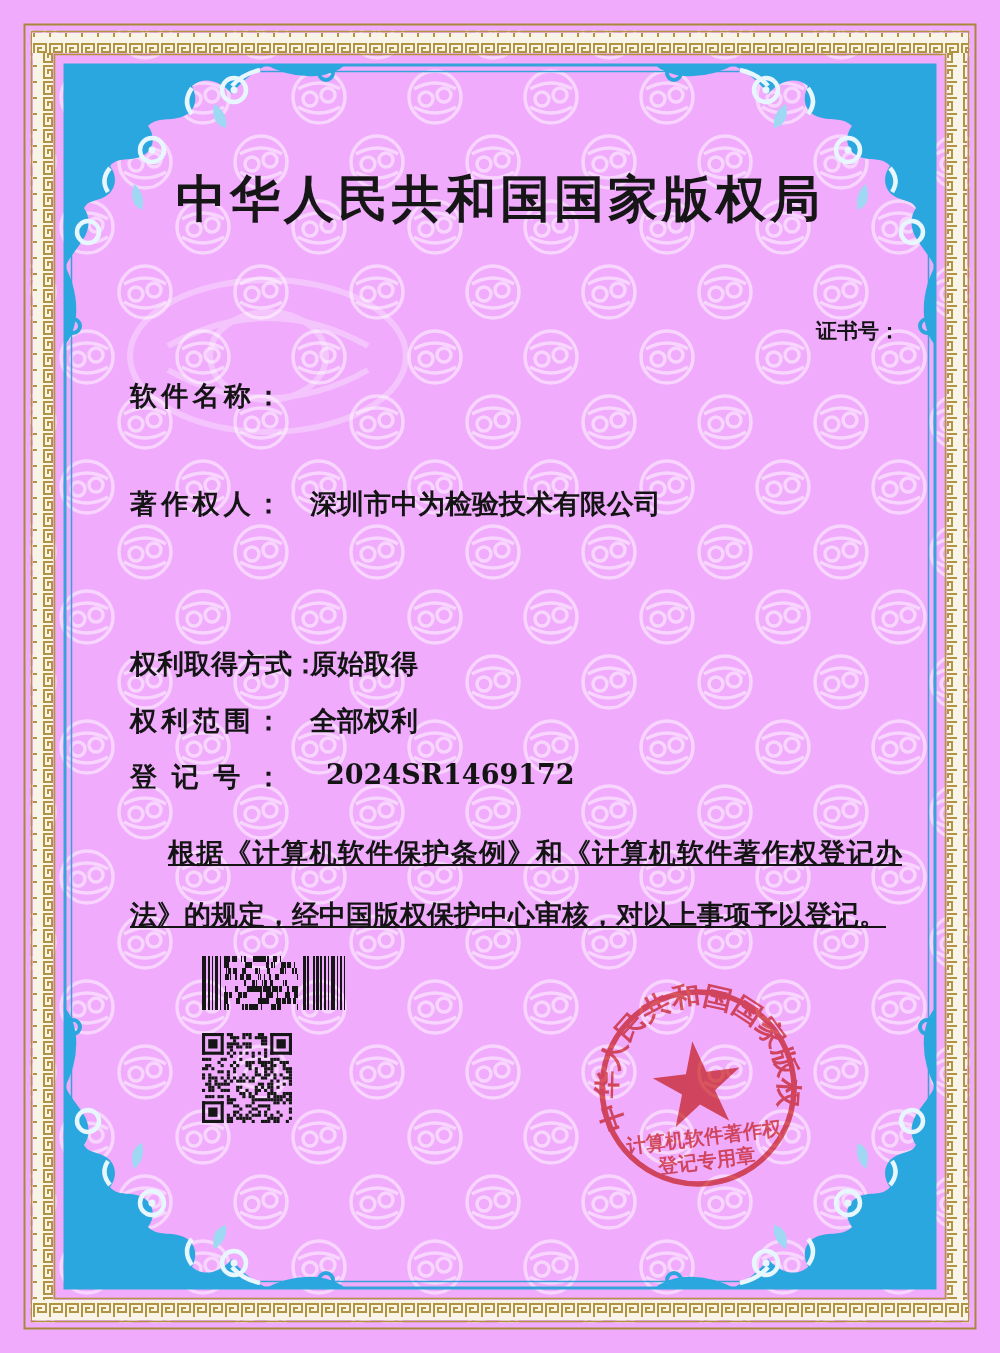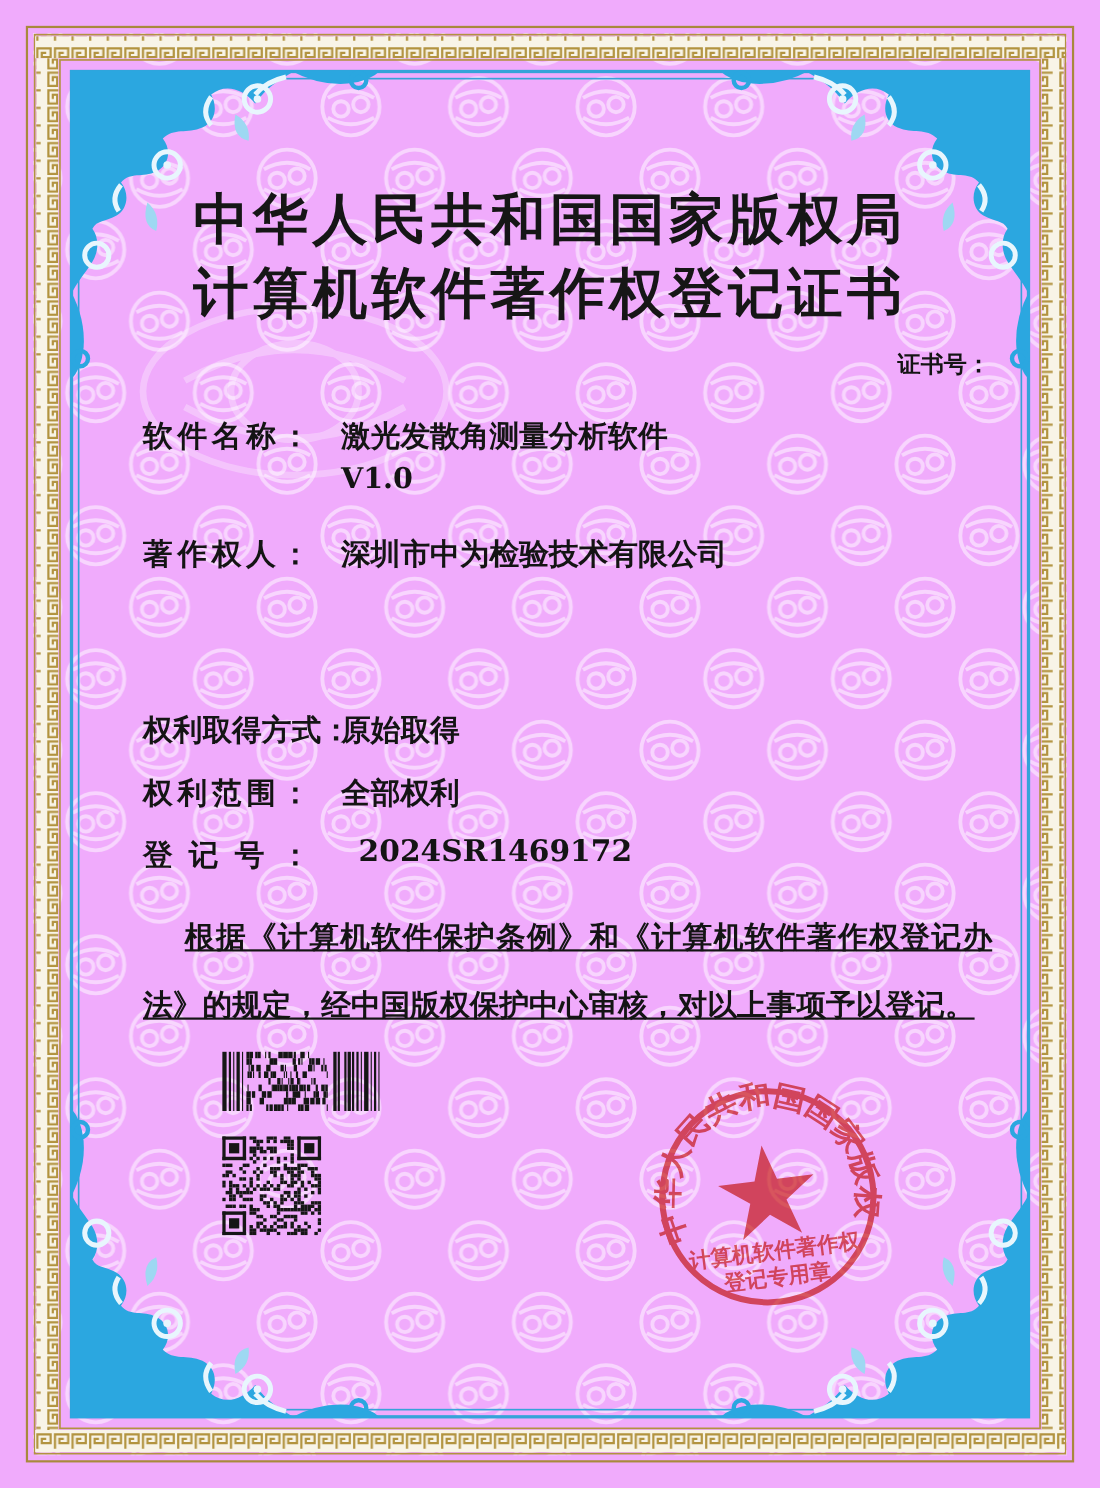--- a/index.html
+++ b/index.html
@@ -23,21 +23,21 @@
     font-size:21px;font-weight:700;display:flex;gap:26px;white-space:nowrap;margin-left:39px;
   }
   .row{
     position:absolute;left:130px;display:flex;align-items:flex-start;
     font-size:27px;font-weight:700;white-space:nowrap;
   }
   .row .lbl{display:inline-block;width:152px;text-align:justify;text-align-last:justify;}
   .row .val{margin-left:28px;}
   .row .val .v1{display:block;}
   .row .val .v2{display:block;font-size:26px;margin-top:7px;}
-  .r-software{top:378px;}
+  .r-software{top:378px;flex-direction:column;}
   .r-owner{top:486px;}
   .r-acq{top:646px;}
   .r-scope{top:703px;}
   .r-reg{top:759px;gap:16px;}
   .statement{
     position:absolute;left:130px;top:822px;width:772px;
     font-size:27px;font-weight:700;line-height:62px;
     text-align:justify;text-indent:38px;margin:0;text-decoration:underline;
   }
   .barcode{position:absolute;left:202px;top:956px;}
@@ -124,32 +124,27 @@
       <use href="#fl" transform="translate(64,64)"></use>
       <use href="#fl" transform="translate(936,64) scale(-1,1)"></use>
       <use href="#fl" transform="translate(64,1289) scale(1,-1)"></use>
       <use href="#fl" transform="translate(936,1289) scale(-1,-1)"></use>
     </g>
   </svg>
 
   <div class="content">
 
     <div class="title title1">中华人民共和国国家版权局</div>
-    <div class="title title2">计算机软件著作权登记证书</div>
 
     <div class="certno">
       <span>证书号：</span>
     </div>
 
     <div class="row r-software">
       <span class="lbl">软件名称：</span>
-      <span class="val">
-        <span class="v1">激光发散角测量分析软件</span>
-        <span class="v2">V1.0</span>
-      </span>
     </div>
 
     <div class="row r-owner">
       <span class="lbl">著作权人：</span>
       <span class="val">深圳市中为检验技术有限公司</span>
     </div>
 
     <div class="row r-acq">
       <span class="lbl">权利取得方式：</span>
       <span class="val">原始取得</span>

